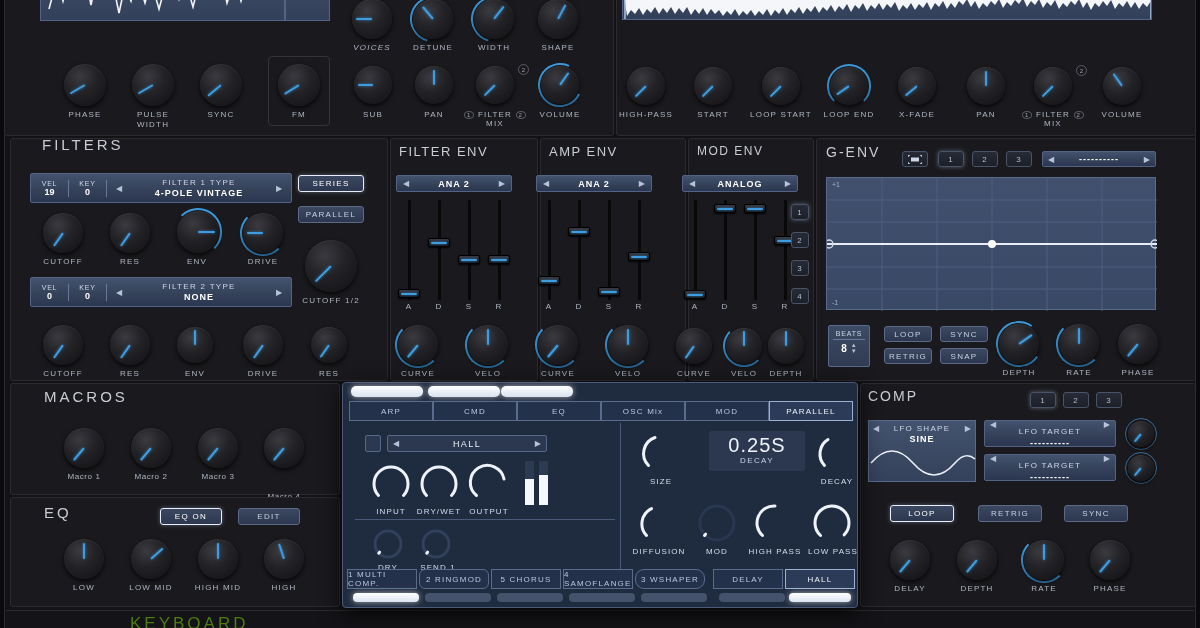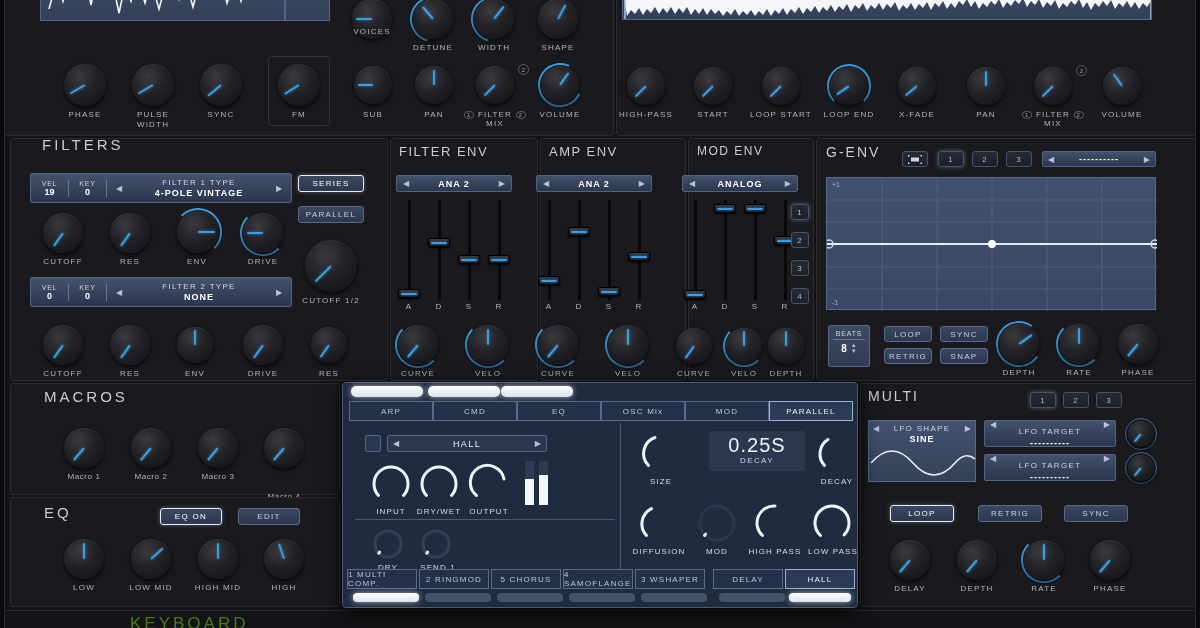--- a/index.html
+++ b/index.html
@@ -136,21 +136,21 @@
   <div class="knob" style="left:278px;top:64px;width:42px;height:42px;">
     <div class="body"></div>
     <div class="ptr" style="height:17px;transform:translate(-50%,-100%) rotate(-122deg);"></div>
   </div>
   <div class="lbl" style="position:absolute;left:263px;top:110px;width:72px;">FM</div>
 
   <div class="knob" style="left:352px;top:-1px;width:40px;height:40px;">
     <div class="body"></div>
     <div class="ptr" style="height:16px;transform:translate(-50%,-100%) rotate(-90deg);"></div>
   </div>
-  <div class="lbl" style="position:absolute;left:340px;top:27px;width:64px;">VOICES</div>
+  <div class="lbl" style="position:absolute;left:340px;top:43px;width:64px;font-style:italic;">VOICES</div>
 
   <div class="knob" style="left:413px;top:-1px;width:40px;height:40px;">
     <div class="ring" style="border:2px solid transparent;border-top-color:#3d9de0;border-left-color:#3d9de0;transform:rotate(-30deg);"></div>
     <div class="body"></div>
     <div class="ptr" style="height:16px;transform:translate(-50%,-100%) rotate(-40deg);"></div>
   </div>
   <div class="lbl" style="position:absolute;left:401px;top:43px;width:64px;">DETUNE</div>
 
   <div class="knob" style="left:474px;top:-1px;width:40px;height:40px;">
     <div class="ring" style="border:2px solid transparent;border-top-color:#3d9de0;border-left-color:#3d9de0;transform:rotate(-30deg);"></div>
@@ -606,21 +606,21 @@
   </div>
   <div class="lbl" style="position:absolute;left:186px;top:583px;width:64px;">HIGH MID</div>
 
   <div class="knob" style="left:264px;top:539px;width:40px;height:40px;">
     <div class="body"></div>
     <div class="ptr" style="height:16px;transform:translate(-50%,-100%) rotate(-18deg);"></div>
   </div>
   <div class="lbl" style="position:absolute;left:252px;top:583px;width:64px;">HIGH</div>
 
   <div class="panel" style="left:860px;top:383px;width:336px;height:224px;"></div>
-  <div class="sect-title" style="position:absolute;left:868px;top:388px;font-size:14px;letter-spacing:2px;">MULTI</div>
+  <div class="sect-title" style="position:absolute;left:868px;top:388px;font-size:14px;letter-spacing:2px;">COMP</div>
   <div class="btn dark on" style="position:absolute;left:1030px;top:392px;width:26px;height:16px;font-size:8px;">1</div>
   <div class="btn dark" style="position:absolute;left:1063px;top:392px;width:26px;height:16px;font-size:8px;">2</div>
   <div class="btn dark" style="position:absolute;left:1096px;top:392px;width:26px;height:16px;font-size:8px;">3</div>
 
   <div style="position:absolute;left:868px;top:420px;width:108px;height:62px;
               background:linear-gradient(180deg,#43526e,#34415a);border:1px solid #5a6a8c;">
     <div style="display:flex;align-items:center;justify-content:center;position:relative;padding-top:3px;">
       <span class="arrow" style="position:absolute;left:4px;">◀</span>
       <span class="lcd-title">LFO SHAPE</span>
       <span class="arrow" style="position:absolute;right:4px;">▶</span>
@@ -808,24 +808,24 @@
       <div class="fxknob" style="left:188px;top:78px;width:44px;height:44px;">
         <svg width="44" height="44" viewBox="0 0 44 44">
           <path d="M 9.5 34.5 A 17 17 0 1 1 33.2 33.8" fill="none" stroke="#eef3fb" stroke-width="3" stroke-linecap="round"></path>
         </svg>
       </div>
       <div class="fxlbl" style="position:absolute;left:174px;top:124px;width:72px;">LOW PASS</div>
     </div>
 
     <div style="position:absolute;left:4px;top:186px;width:508px;height:20px;display:flex;gap:2px;">
       <div class="fx-tab" style="flex:1;">1 MULTI COMP.</div>
-      <div class="fx-tab" style="flex:1;">2 RINGMOD</div>
+      <div class="fx-tab" style="flex:1;border-radius:6px;">2 RINGMOD</div>
       <div class="fx-tab" style="flex:1;">5 CHORUS</div>
       <div class="fx-tab" style="flex:1;">4 SAMOFLANGE</div>
-      <div class="fx-tab" style="flex:1;">3 WSHAPER</div>
+      <div class="fx-tab" style="flex:1;border-radius:9px;">3 WSHAPER</div>
       <div class="fx-tab" style="flex:1;margin-left:6px;">DELAY</div>
       <div class="fx-tab active" style="flex:1;">HALL</div>
     </div>
 
     <div style="position:absolute;left:10px;top:210px;width:66px;height:9px;border-radius:4px;background:linear-gradient(180deg,#ffffff,#dbe4f2);box-shadow:0 0 6px rgba(255,255,255,.6);"></div>
     <div style="position:absolute;left:82px;top:210px;width:66px;height:9px;border-radius:4px;background:#44526c;"></div>
     <div style="position:absolute;left:154px;top:210px;width:66px;height:9px;border-radius:4px;background:#44526c;"></div>
     <div style="position:absolute;left:226px;top:210px;width:66px;height:9px;border-radius:4px;background:#44526c;"></div>
     <div style="position:absolute;left:298px;top:210px;width:66px;height:9px;border-radius:4px;background:#44526c;"></div>
     <div style="position:absolute;left:376px;top:210px;width:66px;height:9px;border-radius:4px;background:#44526c;"></div>

